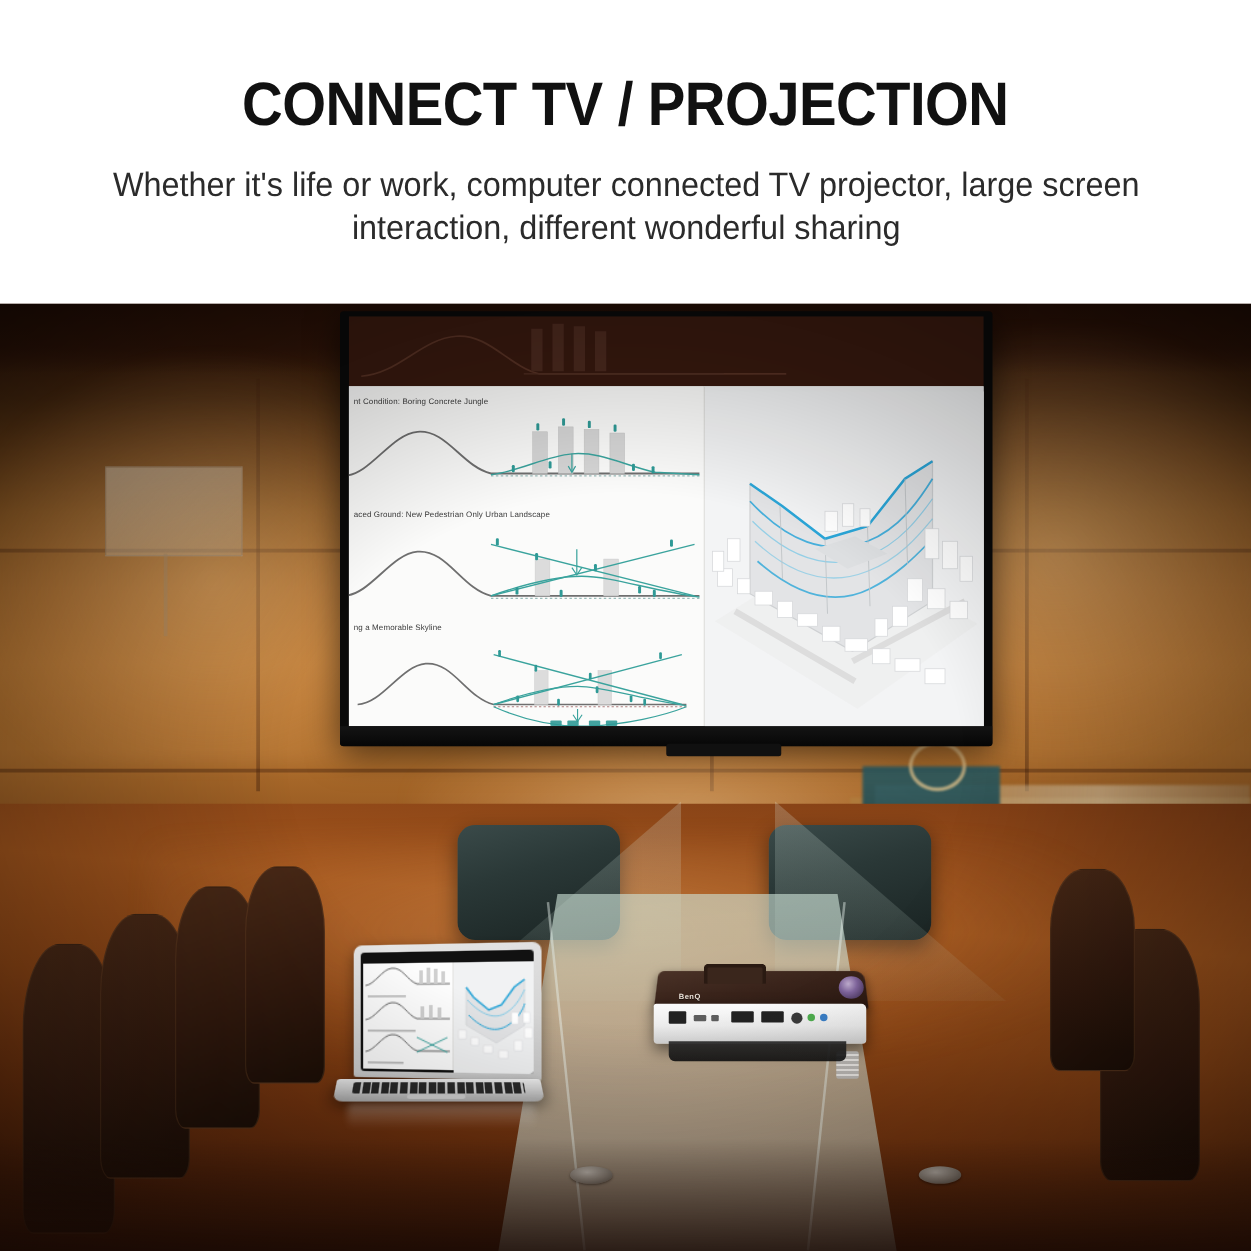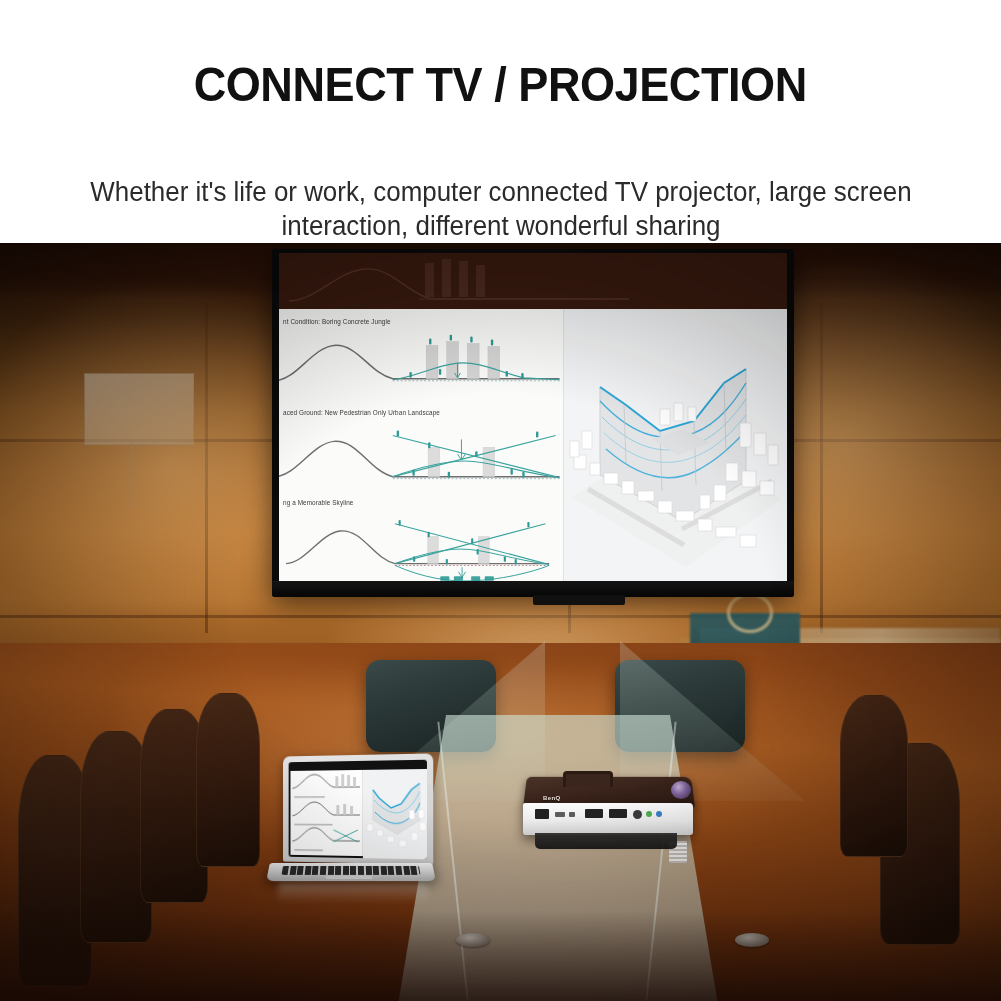--- a/index.html
+++ b/index.html
@@ -10,21 +10,21 @@
     font-family:"Liberation Sans", sans-serif;
     -webkit-font-smoothing:antialiased;
   }
   .page{position:relative;width:1001px;height:1001px;}
 
   
   .header{
     position:absolute;left:0;top:0;width:1001px;height:243px;
     background:#ffffff;
     display:flex;flex-direction:column;align-items:center;justify-content:flex-start;
-    padding-top:58px;box-sizing:border-box;gap:44px;
+    padding-top:58px;box-sizing:border-box;
   }
   .headline{
     font-family:"Liberation Sans", sans-serif;
     font-weight:bold;
     font-size:49px;
     letter-spacing:-0.5px;
     color:#111111;
     line-height:1.08;
     transform:scaleX(0.92);
     white-space:nowrap;

